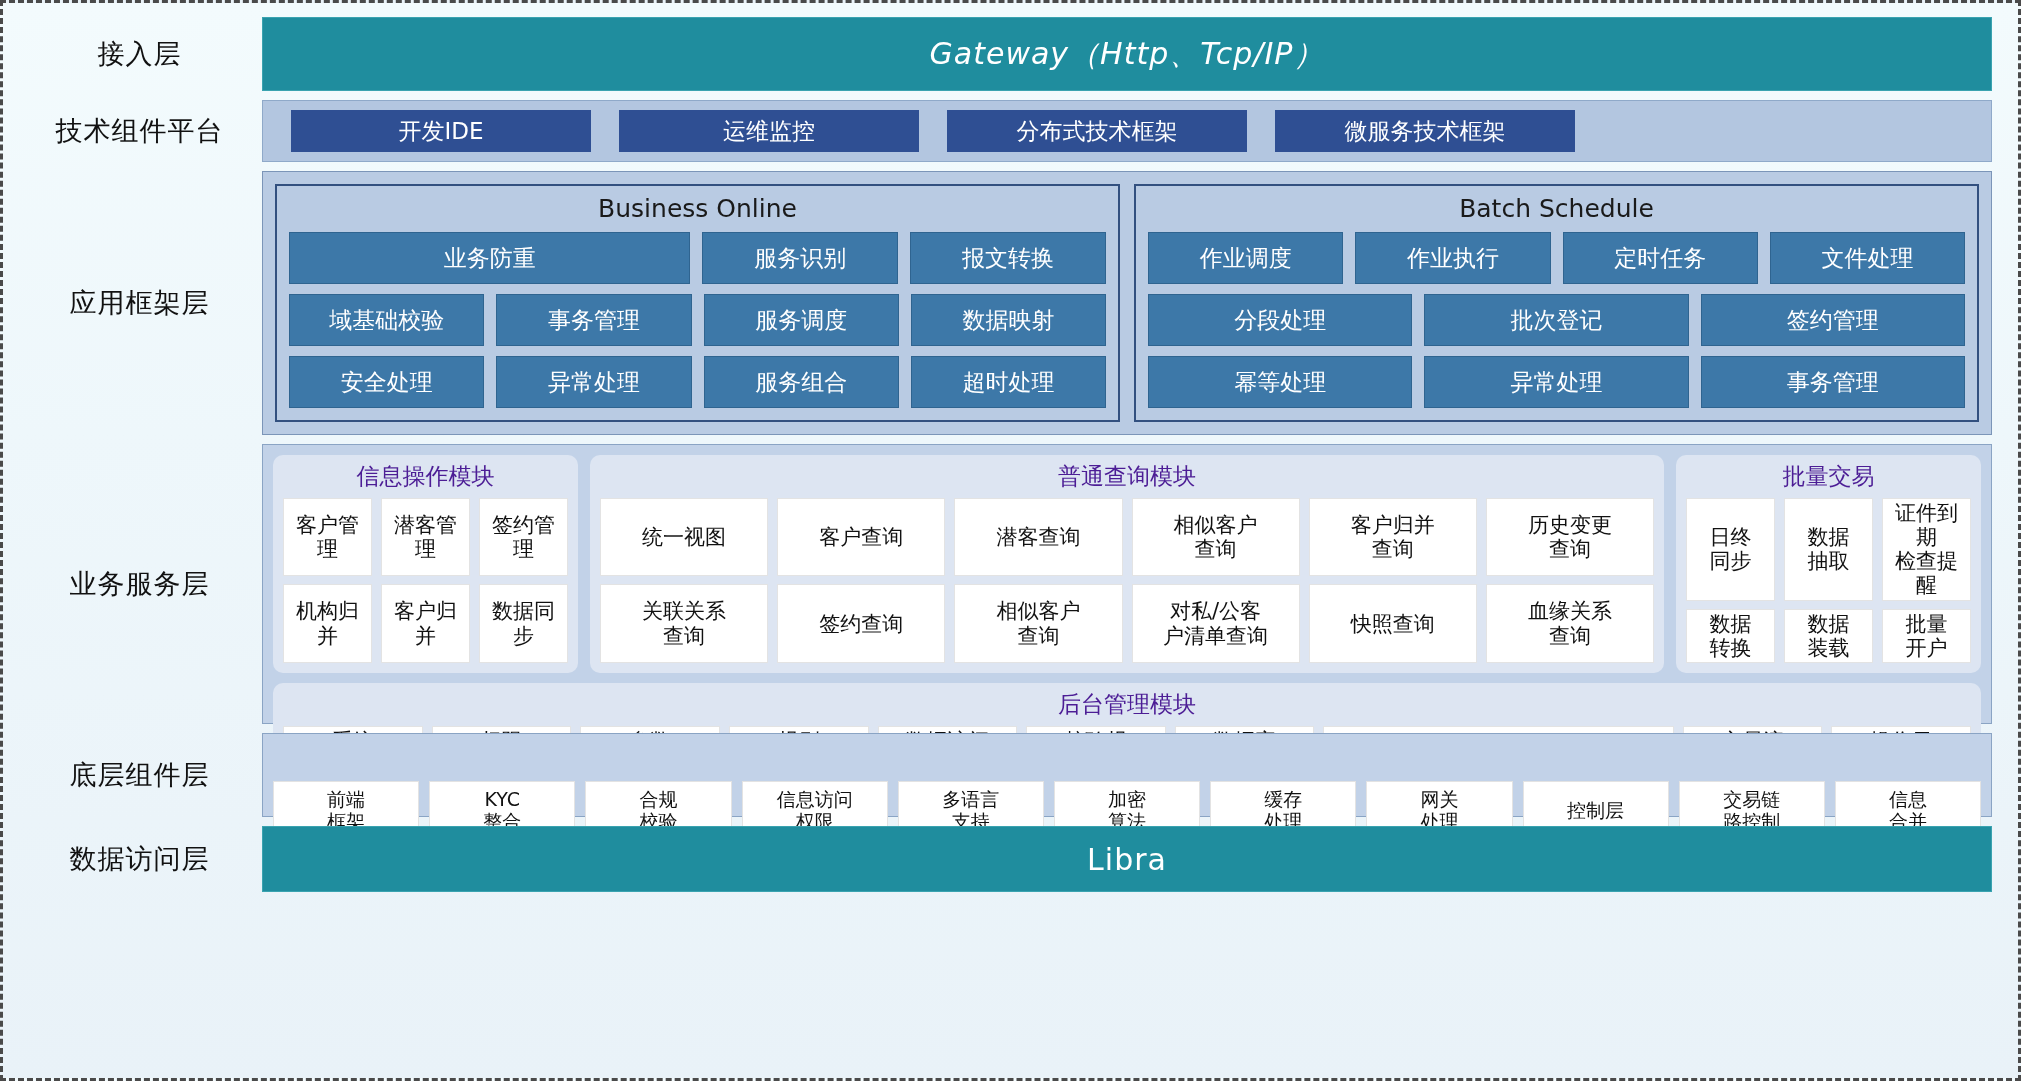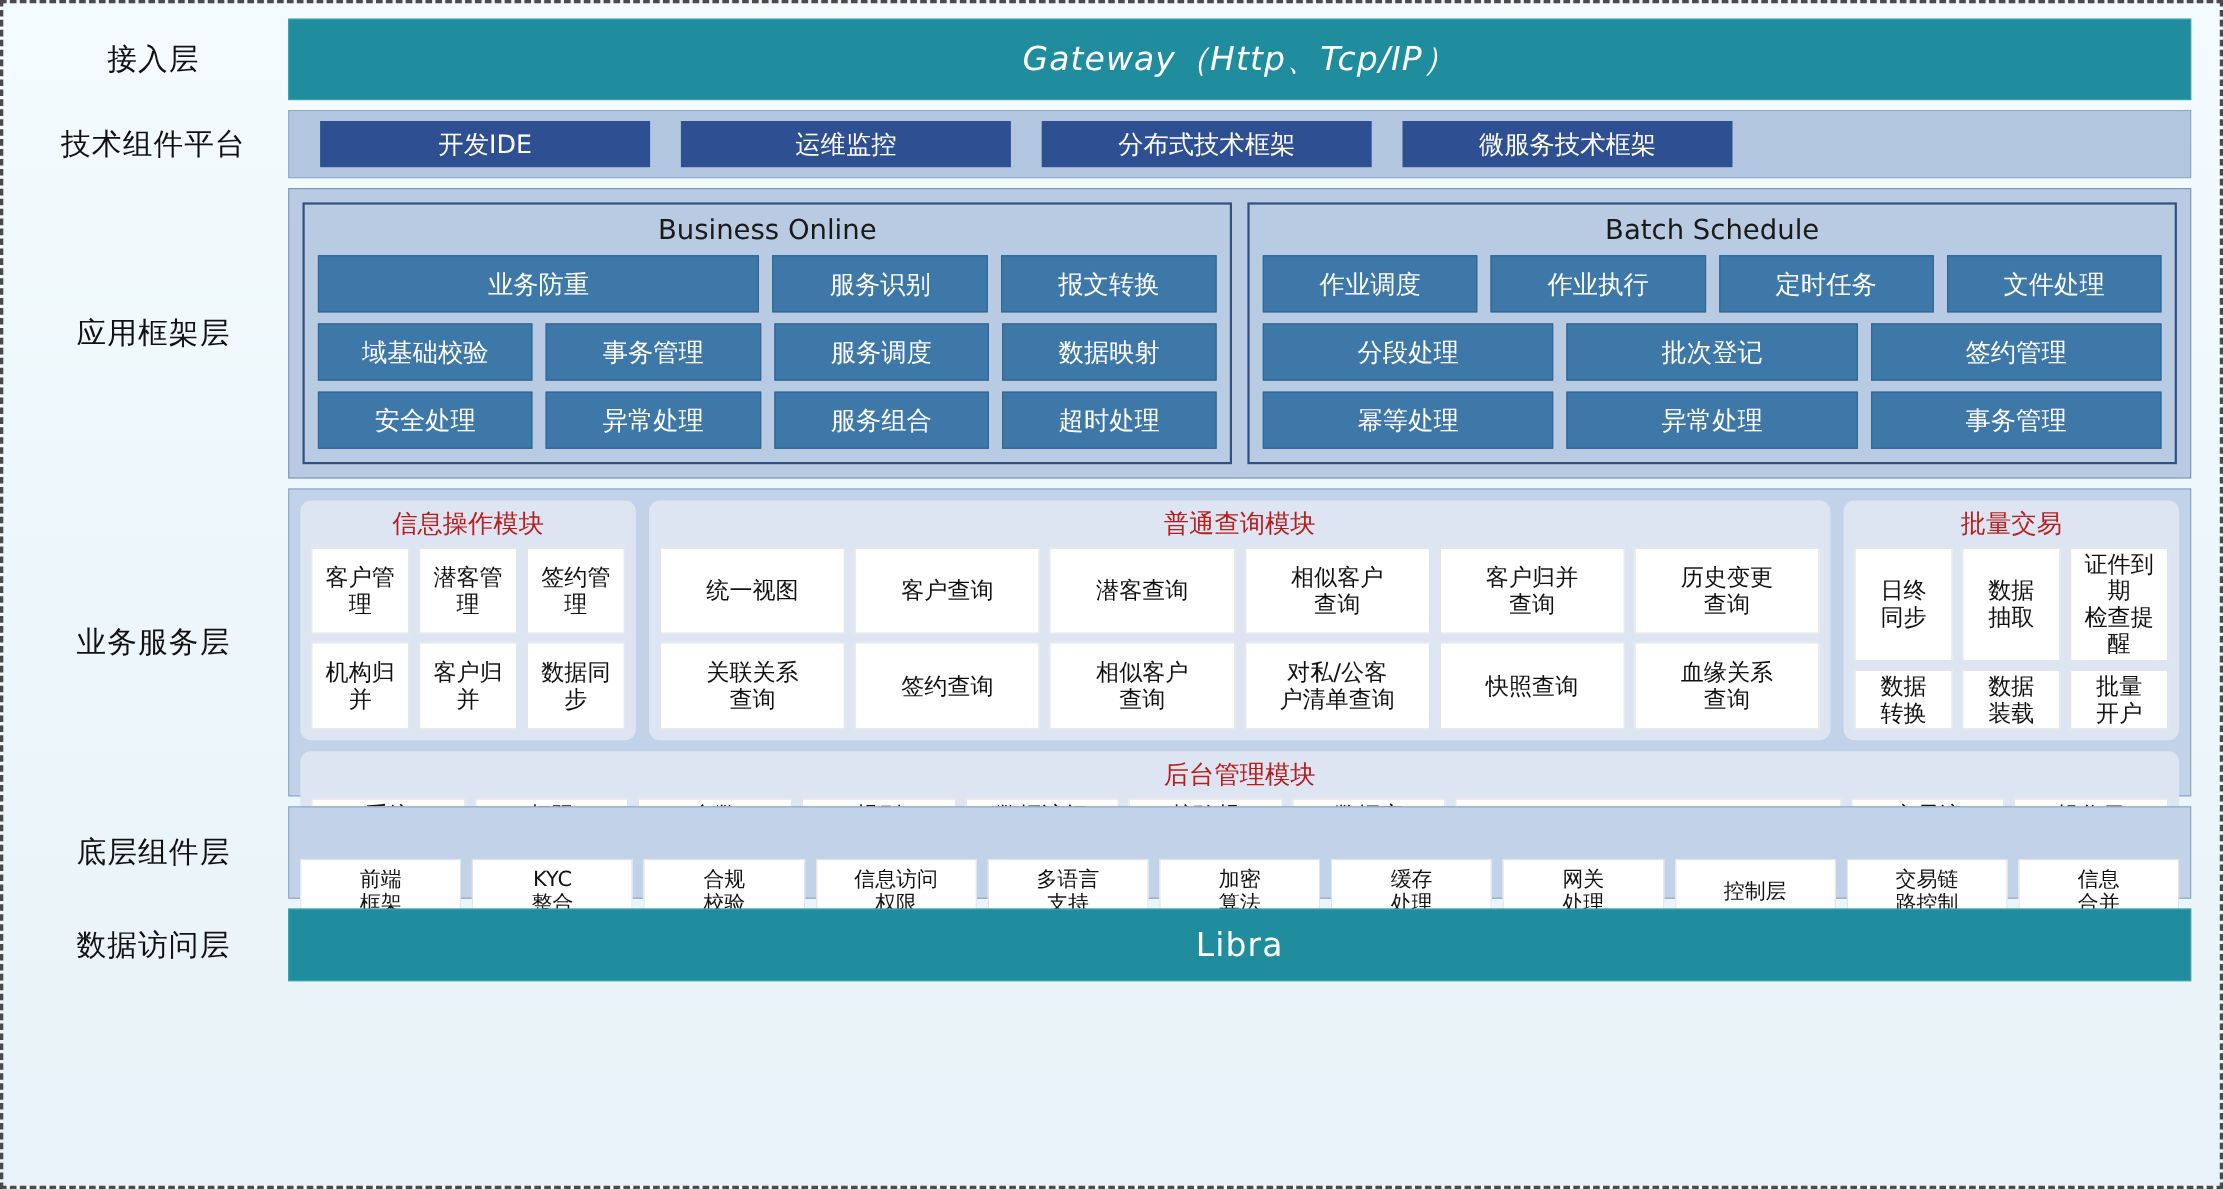--- a/index.html
+++ b/index.html
@@ -132,21 +132,21 @@
   .biz-card {
     background: #dde5f2;
     border-radius: 10px;
     padding: 6px 10px 10px 10px;
     display: flex;
     flex-direction: column;
   }
   .biz-card-title {
     text-align: center;
     font-size: 23px;
-    color: #b91c1c;
+    color: #4c1d95;
     margin-bottom: 6px;
   }
   .biz-grid { display: flex; flex-direction: column; gap: 8px; flex: 1; }
   .biz-rowline { display: flex; gap: 9px; flex: 1; }
   .cell {
     background: #ffffff;
     border: 1px solid #e3e3e3;
     color: #111;
     font-size: 21px;
     display: flex;

